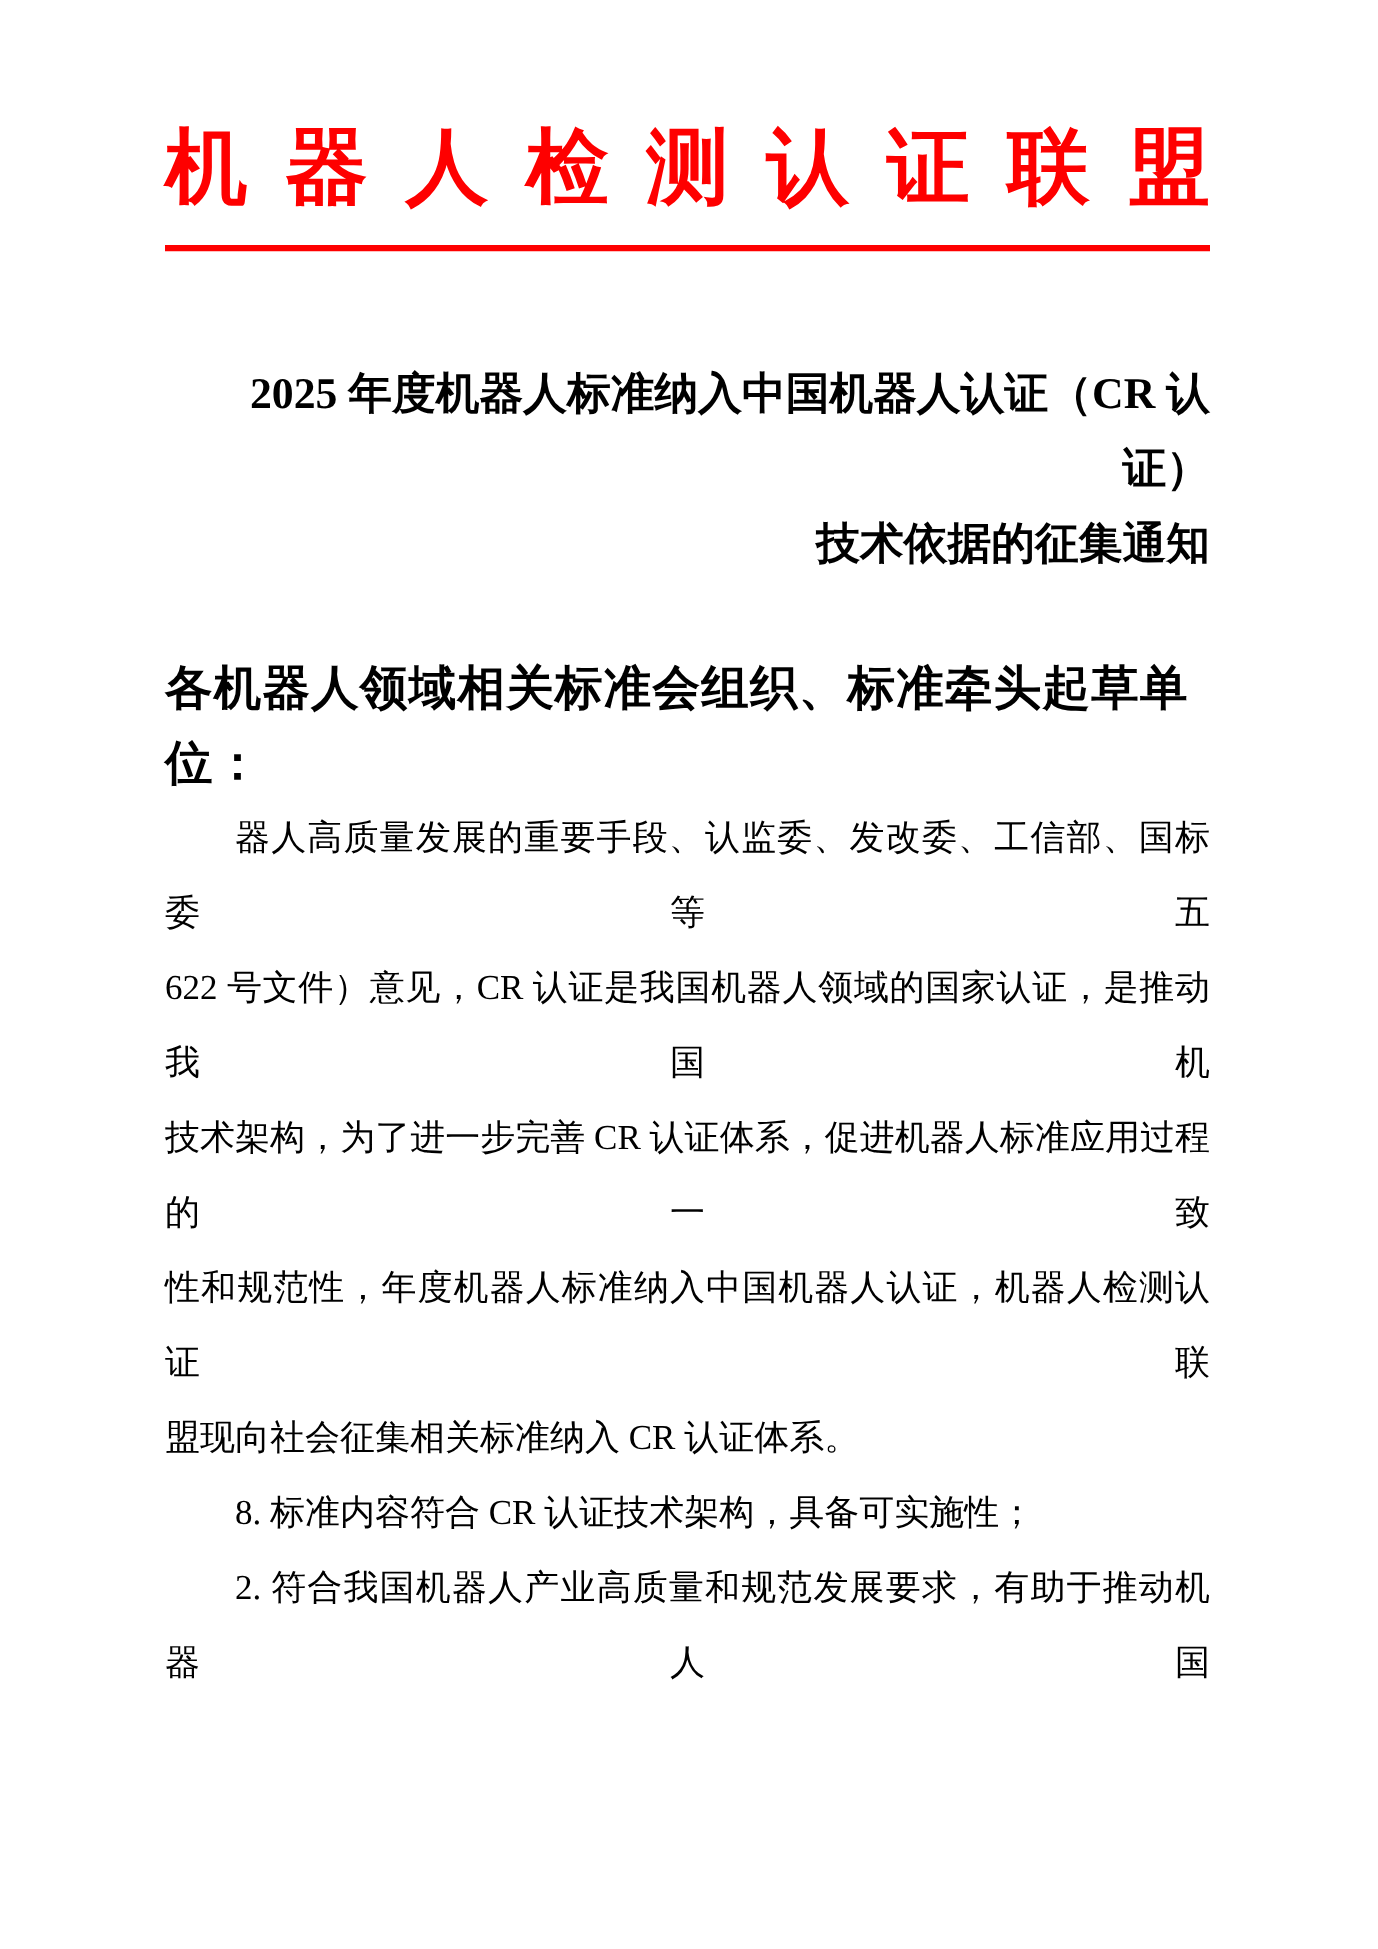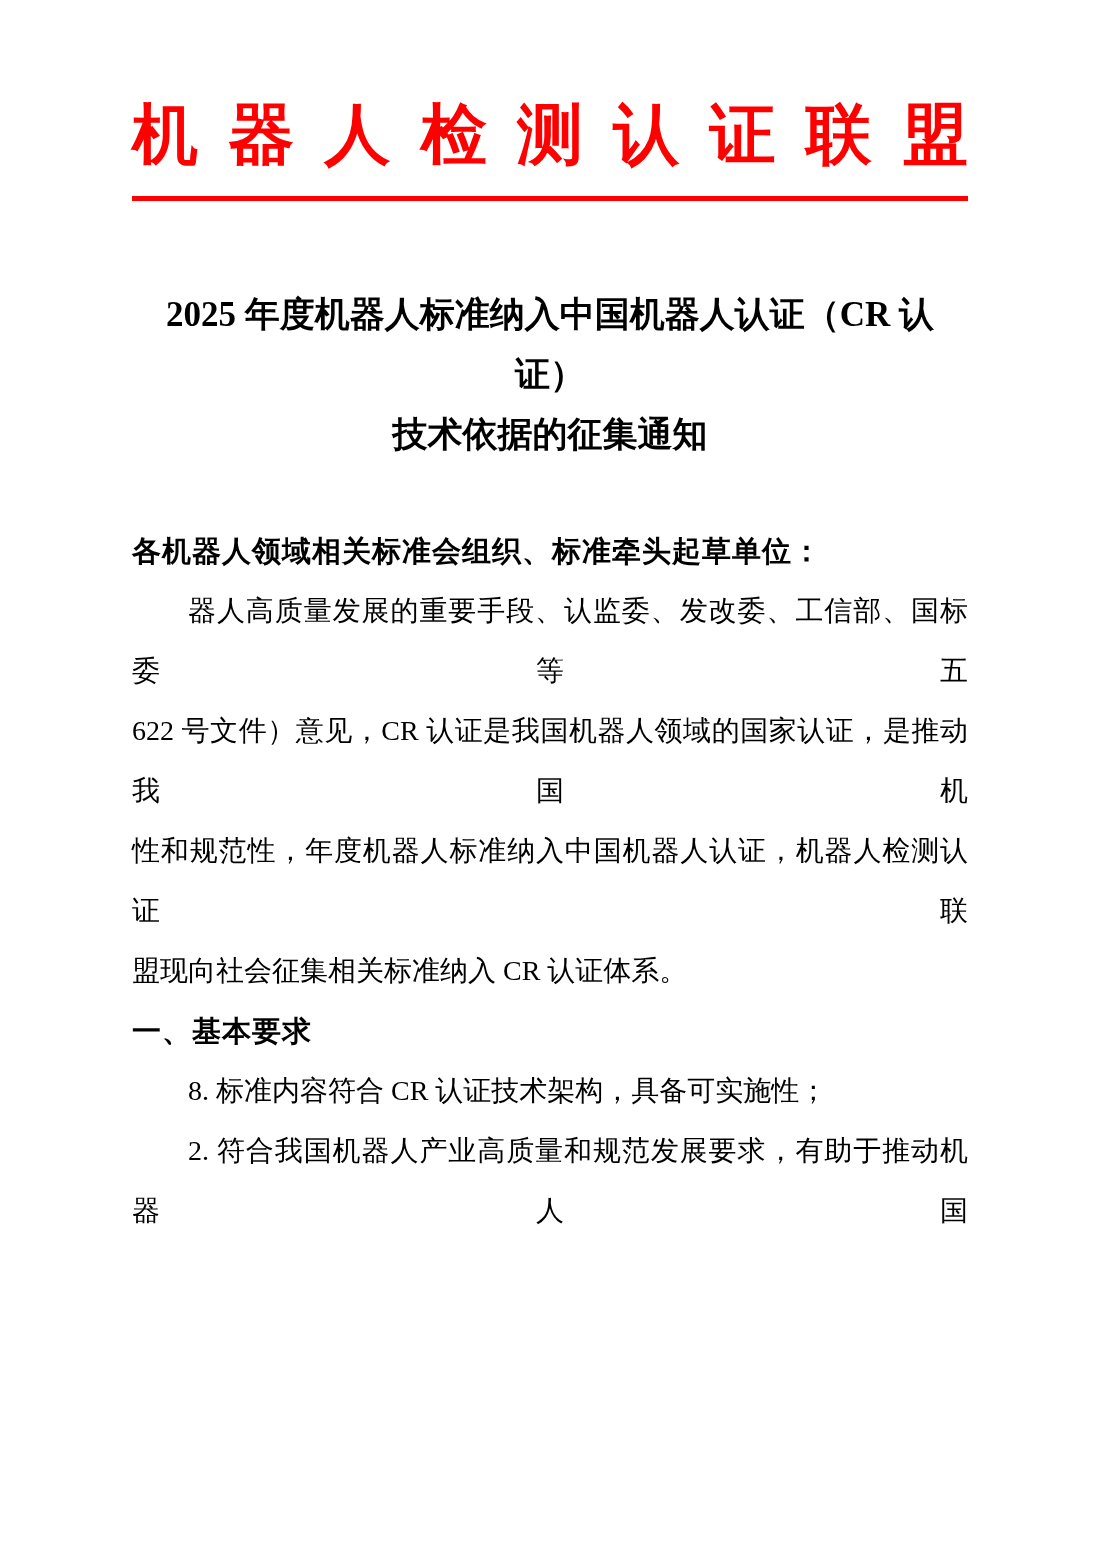--- a/index.html
+++ b/index.html
@@ -34,21 +34,21 @@
   .org-name span { display: inline-block; }
   .header-rule {
     height: 5px;
     margin-top: 27px;
     background: var(--accent, #fe0000);
     border: none;
   }
   
   .doc-title {
     margin: 84px 0 0 0;
-    text-align: center;
+    text-align: right;
     font-weight: 700;
     font-size: 35px;
     line-height: 60px;
     font-family: "Liberation Serif", "DejaVu Serif", serif;
   }
   
   .document-body {
     margin-top: 56px;
     font-size: 28px;
     line-height: 60px;
@@ -58,21 +58,21 @@
     text-align: left;
   }
   .line.ind { text-indent: 56px; }
   .line.fill {
     text-align: justify;
     text-align-last: justify;
   }
   .line.b {
     font-family: "Liberation Sans", "DejaVu Sans", sans-serif;
     font-weight: 700;
-    font-size: 29px;
+    font-size: 38px;
     letter-spacing: 1px;
   }
 </style>
 </head>
 <body>
 
 <div class="page">
 
   <header>
     <div class="org-name">
@@ -91,20 +91,20 @@
 
   <h1 class="doc-title">
     <div>2025 年度机器人标准纳入中国机器人认证（CR 认证）</div>
     <div>技术依据的征集通知</div>
   </h1>
 
   <main class="document-body">
       <div class="line b">各机器人领域相关标准会组织、标准牵头起草单位：</div>
       <div class="line ind fill">器人高质量发展的重要手段、认监委、发改委、工信部、国标委等五</div>
       <div class="line fill">622 号文件）意见，CR 认证是我国机器人领域的国家认证，是推动我国机</div>
+      <div class="line fill">技术架构，为了进一步完善 CR 认证体系，促进机器人标准应用过程的一致</div>
       <div class="line fill">性和规范性，年度机器人标准纳入中国机器人认证，机器人检测认证联</div>
       <div class="line">盟现向社会征集相关标准纳入 CR 认证体系。</div>
-      <div class="line b">一、基本要求</div>
       <div class="line ind">8. 标准内容符合 CR 认证技术架构，具备可实施性；</div>
       <div class="line ind fill">2. 符合我国机器人产业高质量和规范发展要求，有助于推动机器人国</div>
     </main>
 
 </div>
 
 </body></html>

